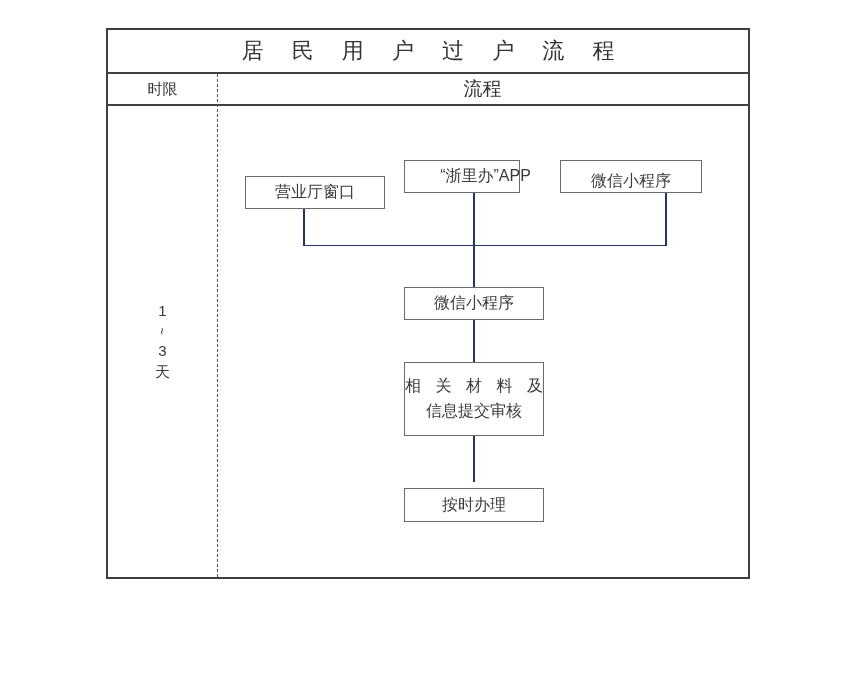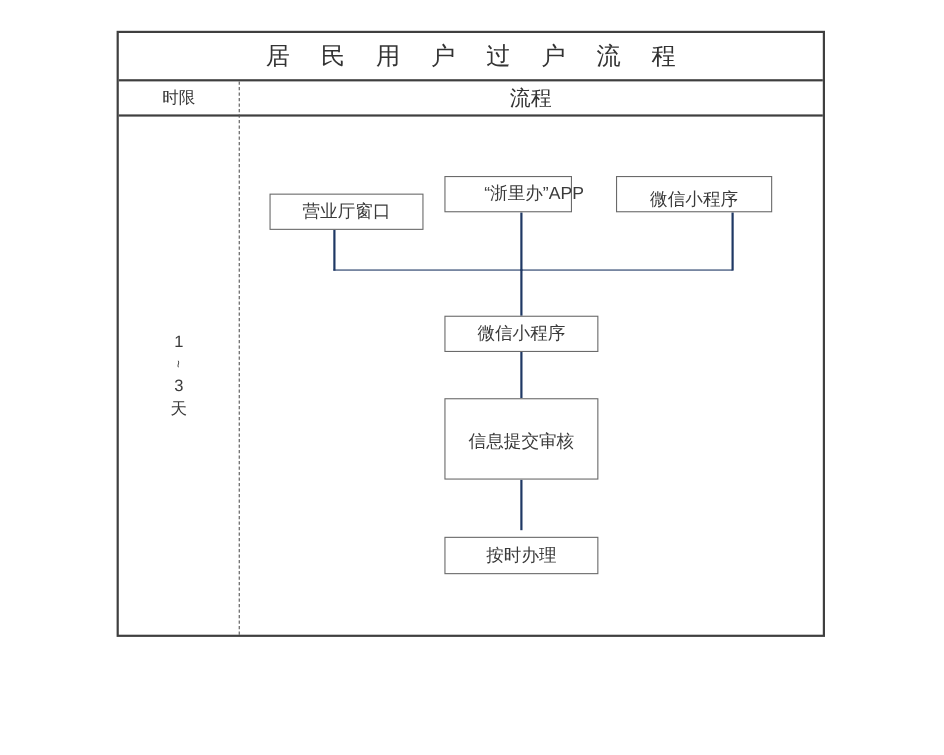--- a/index.html
+++ b/index.html
@@ -220,18 +220,19 @@
 
 <div class="node" id="node-wechat">
   <span class="ln">微信小程序</span>
 </div>
 
 <div class="node" id="node-accept">
   <span class="ln">微信小程序</span>
 </div>
 
 <div class="node" id="node-materials">
+  <span class="ln ln-spaced">相 关 材 料 及</span>
   <span class="ln ln2">信息提交审核</span>
 </div>
 
 <div class="node" id="node-handle">
   <span class="ln">按时办理</span>
 </div>
 
 </body></html>

